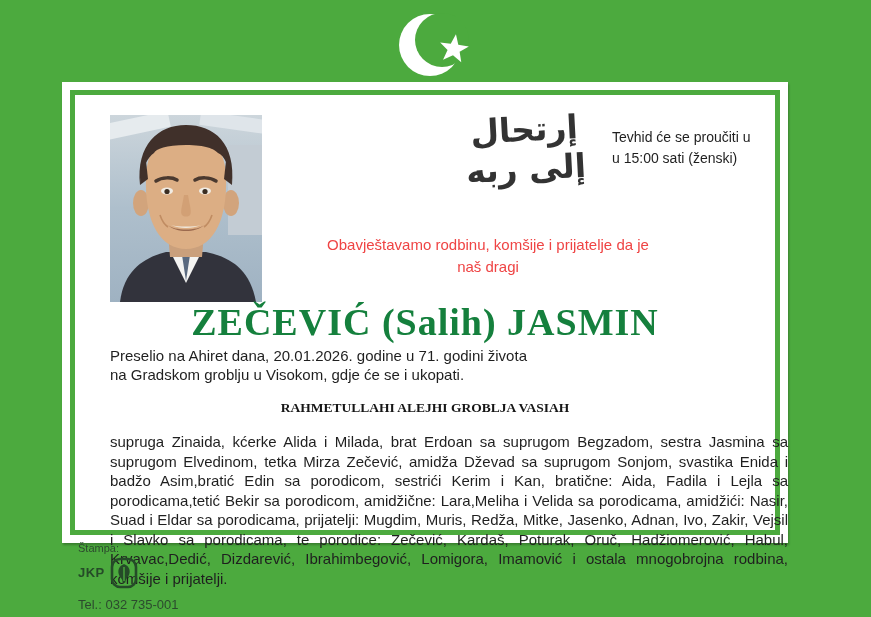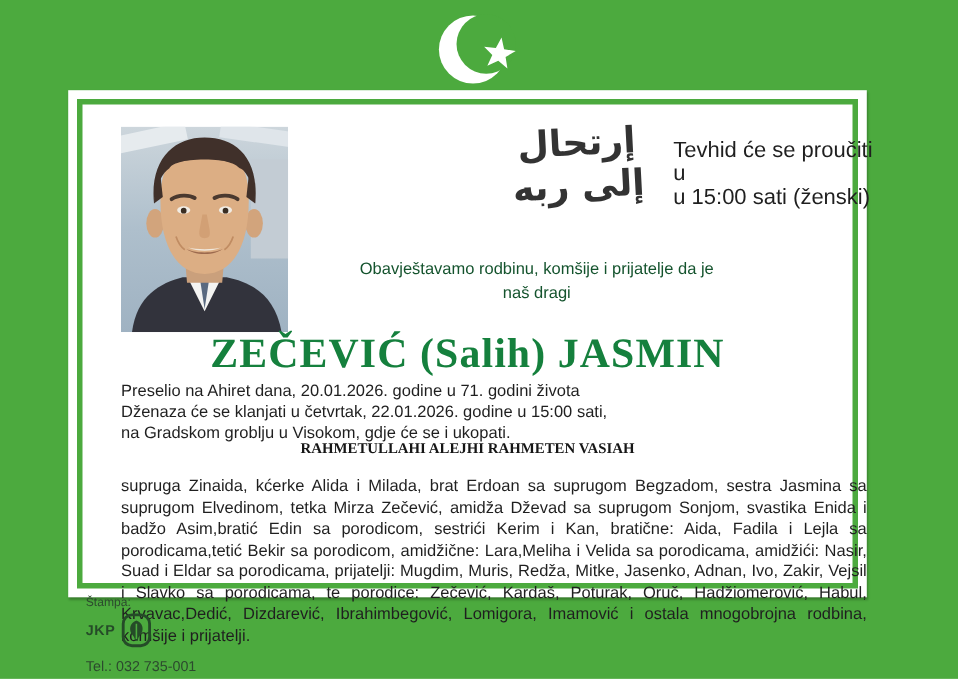--- a/index.html
+++ b/index.html
@@ -34,26 +34,26 @@
   .arabic {
     position:absolute; left:352px; top:2px; width:170px;
     font-family:"DejaVu Sans", sans-serif;
     font-size:33px; font-weight:bold; color:#333;
     text-align:center; transform:rotate(-3deg);
     direction:rtl;
   }
 
   .tevhid {
     position:absolute; left:524px; top:19px; width:185px;
-    font-size:20px; line-height:21px; color:#1f1f1f;
+    font-size:14px; line-height:21px; color:#1f1f1f;
   }
 
   .announce {
     position:absolute; left:170px; top:126px; width:460px;
-    font-size:15px; line-height:22px; text-align:center; color:#14532d;
+    font-size:15px; line-height:22px; text-align:center; color:#ef4444;
   }
 
   .deceased-name {
     position:absolute; left:0; top:192px; width:100%;
     font-family:"Liberation Serif", serif;
     font-size:38px; font-weight:bold; letter-spacing:1px;
     text-align:center; color:#15803d;
   }
 
   .details {
@@ -165,25 +165,24 @@
 
         <div class="announce">
           <div>Obavještavamo rodbinu, komšije i prijatelje da je</div>
           <div>naš dragi</div>
         </div>
 
         <div class="deceased-name">ZEČEVIĆ (Salih) JASMIN</div>
 
         <div class="details">
           <div>Preselio na Ahiret dana, 20.01.2026. godine u 71. godini života</div>
-          <div>Dženaza će se klanjati u četvrtak, 22.01.2026. godine u 15:00 sati,</div>
           <div>na Gradskom groblju u Visokom, gdje će se i ukopati.</div>
         </div>
 
-        <div class="prayer">RAHMETULLAHI ALEJHI RAHMETEN VASIAH</div>
+        <div class="prayer">RAHMETULLAHI ALEJHI GROBLJA VASIAH</div>
 
 
         <div class="mourners">supruga Zinaida, kćerke Alida i Milada, brat Erdoan sa suprugom Begzadom, sestra Jasmina sa suprugom Elvedinom, tetka Mirza Zečević, amidža Dževad sa suprugom Sonjom, svastika Enida i badžo Asim,bratić Edin sa porodicom, sestrići Kerim i Kan, bratične: Aida, Fadila i Lejla sa porodicama,tetić Bekir sa porodicom, amidžične: Lara,Meliha i Velida sa porodicama, amidžići: Nasir, Suad i Eldar sa porodicama, prijatelji: Mugdim, Muris, Redža, Mitke, Jasenko, Adnan, Ivo, Zakir, Vejsil i Slavko sa porodicama, te porodice: Zečević, Kardaš, Poturak, Oruč, Hadžiomerović, Habul, Krvavac,Dedić, Dizdarević, Ibrahimbegović, Lomigora, Imamović i ostala mnogobrojna rodbina, komšije i prijatelji.</div>
 
       </div>
     </div>
   </div>
 
   <div class="footer">
     <div class="stampa">Štampa:</div>

